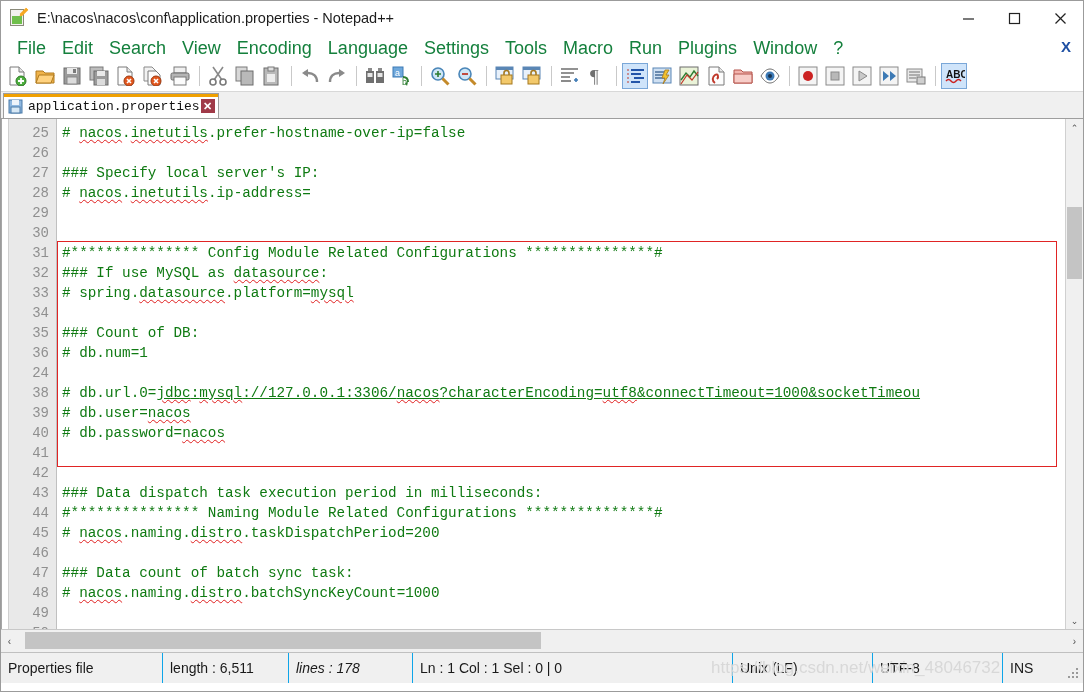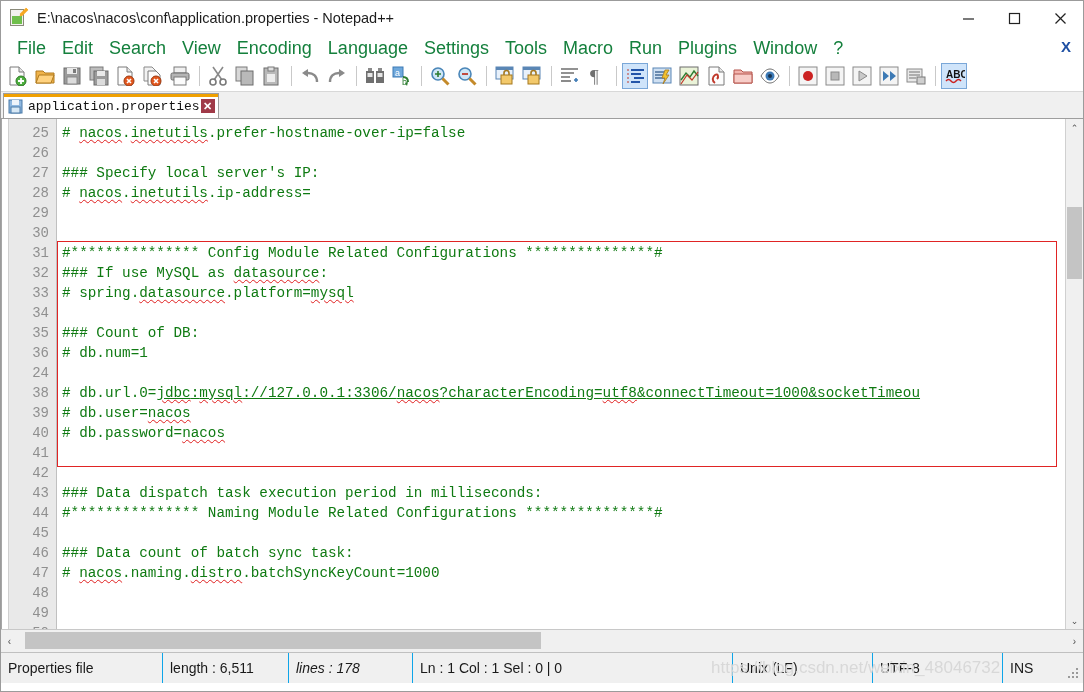--- a/index.html
+++ b/index.html
@@ -474,20 +474,21 @@
         <div class="cl">### Count of DB:</div>
         <div class="cl"># db.num=1</div>
         <div class="cl">&nbsp;</div>
         <div class="cl"># db.url.0=<span class="url"><span class="sq">jdbc</span>:<span class="sq">mysql</span>://127.0.0.1:3306/<span class="sq">nacos</span>?characterEncoding=<span class="sq">utf8</span>&amp;connectTimeout=1000&amp;socketTimeou</span></div>
         <div class="cl"># db.user=<span class="sq">nacos</span></div>
         <div class="cl"># db.password=<span class="sq">nacos</span></div>
         <div class="cl">&nbsp;</div>
         <div class="cl">&nbsp;</div>
         <div class="cl">### Data dispatch task execution period in milliseconds:</div>
         <div class="cl">#*************** Naming Module Related Configurations ***************#</div>
+        <div class="cl"># <span class="sq">nacos</span>.naming.<span class="sq">distro</span>.taskDispatchPeriod=200</div>
         <div class="cl">&nbsp;</div>
         <div class="cl">### Data count of batch sync task:</div>
         <div class="cl"># <span class="sq">nacos</span>.naming.<span class="sq">distro</span>.batchSyncKeyCount=1000</div>
         <div class="cl">&nbsp;</div>
       </div>
     <div class="vscroll">
       <div class="vs-arrow">⌃</div>
       <div class="vs-thumb" style="top:88px;height:72px;"></div>
       <div class="vs-arrow" style="position:absolute;bottom:0;left:0;width:17px;">⌄</div>
     </div>

